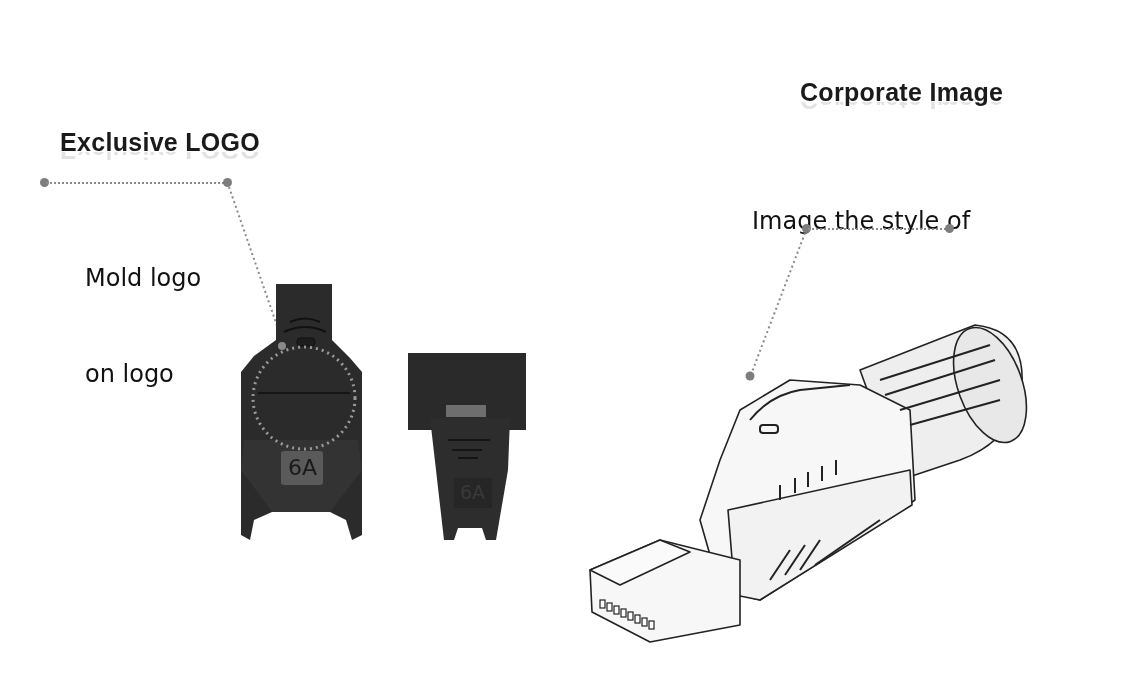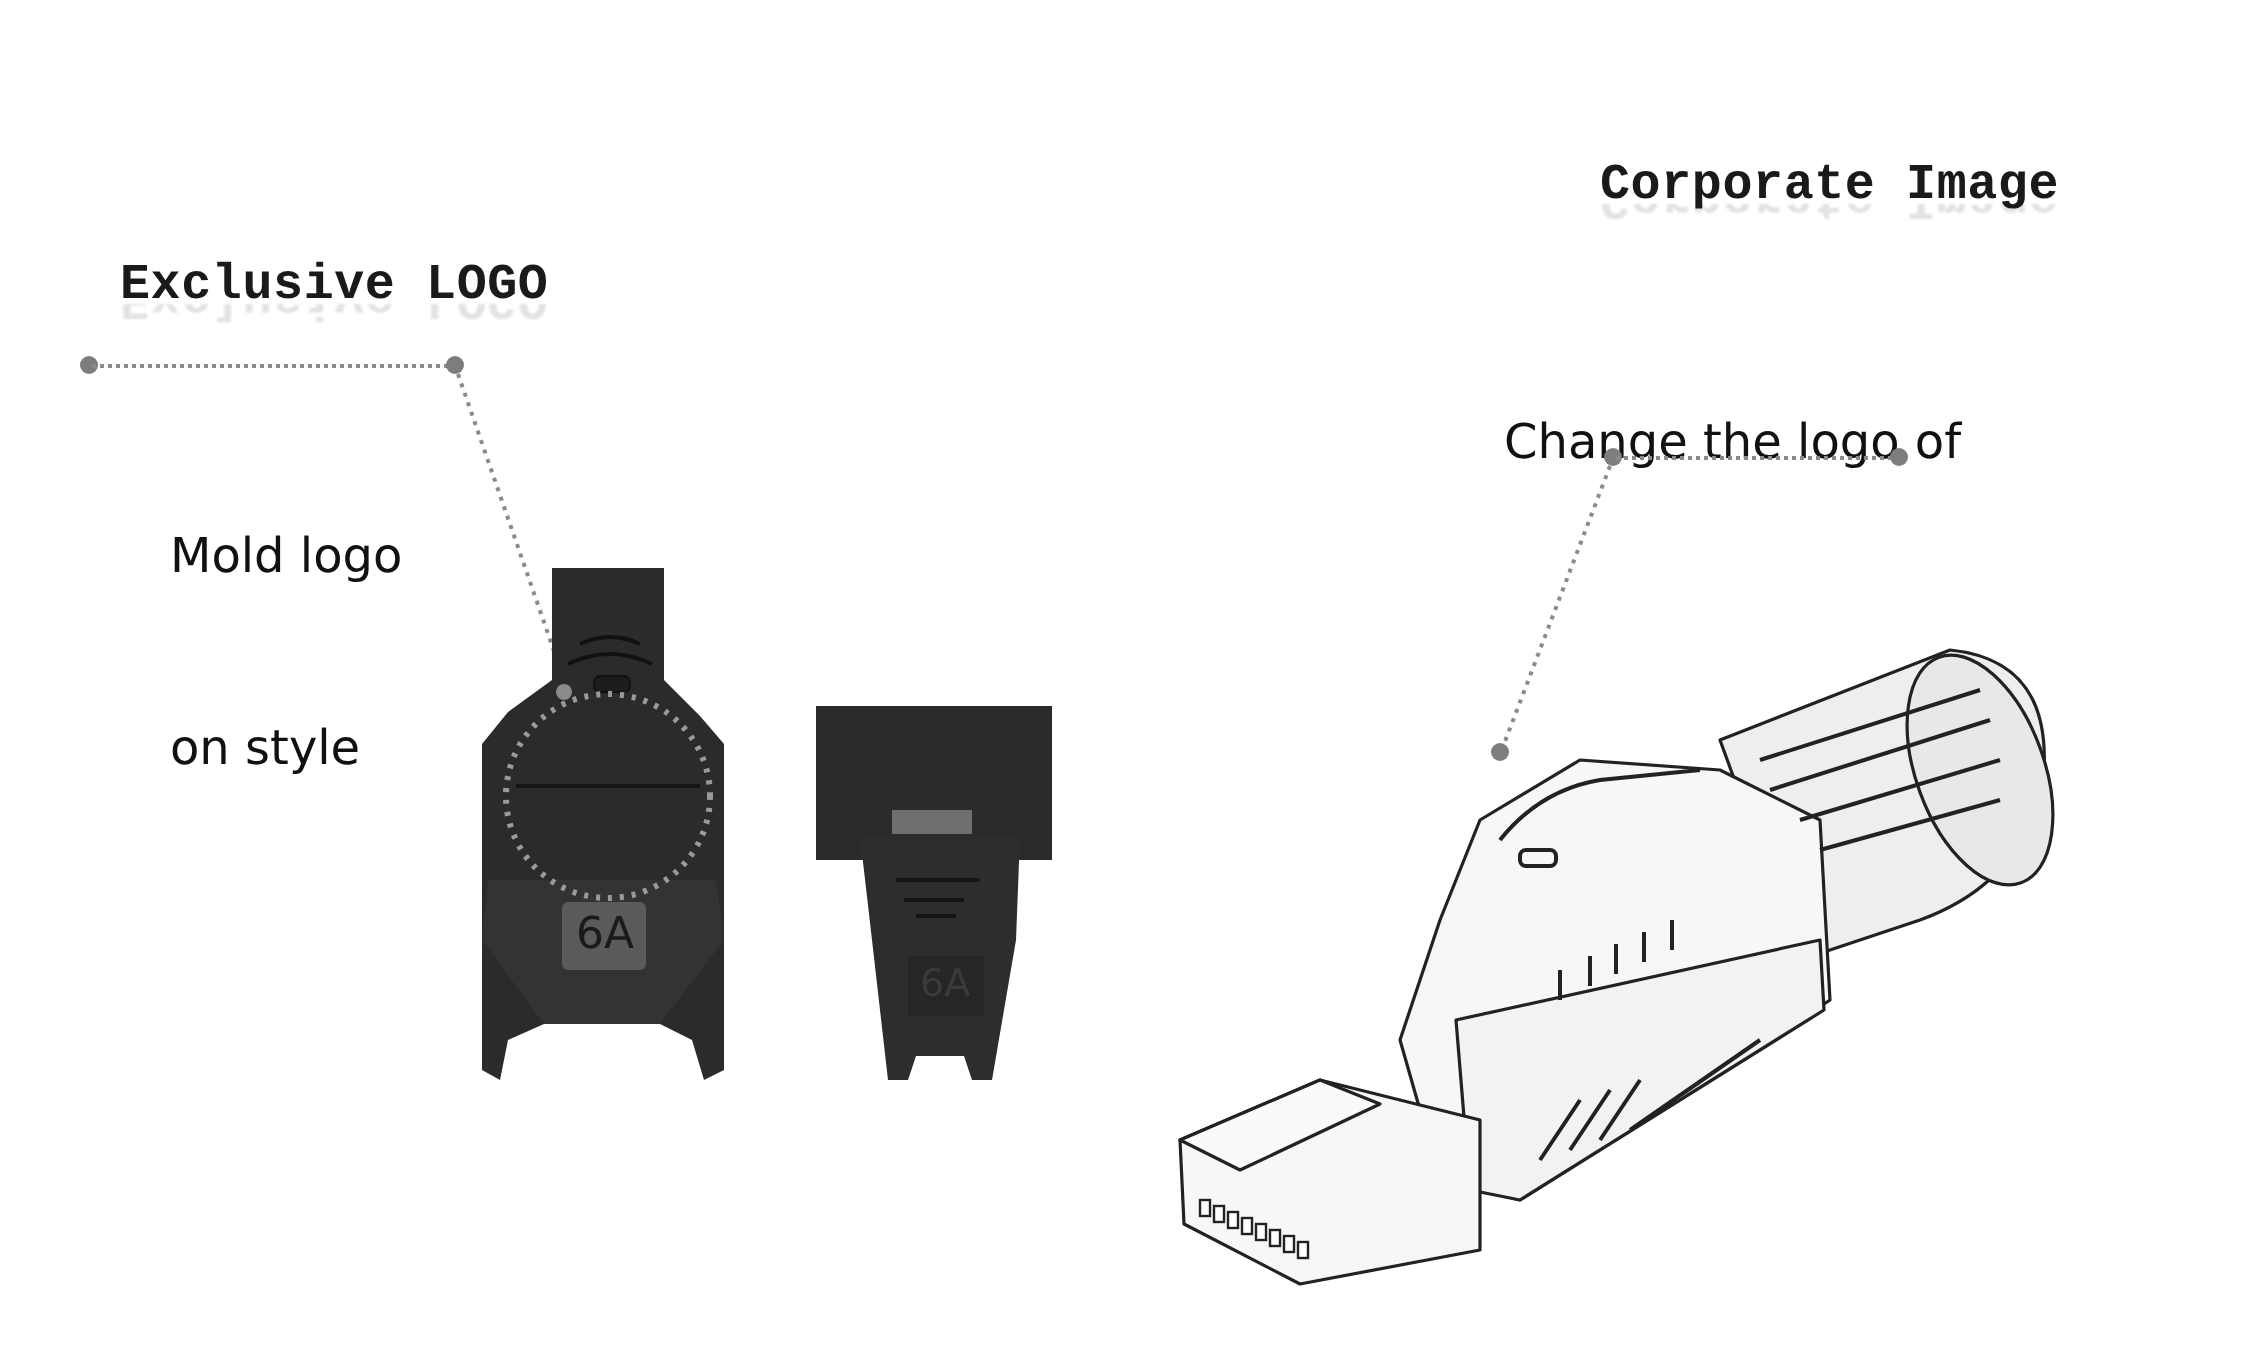--- a/index.html
+++ b/index.html
@@ -1,18 +1,18 @@
 <!DOCTYPE html>
 <html><head>
 <meta charset="utf-8">
 <style>
   html, body { margin:0; padding:0; background:#ffffff; }
   body { width:1134px; height:680px; position:relative; overflow:hidden; font-family:"DejaVu Sans", sans-serif; color:#111; }
   .abs { position:absolute; }
-  .title { font-family:Liberation Mono, monospace; font-weight:bold; font-size:25px; color:#1a1a1a; letter-spacing:0.3px; }
+  .title { font-family:Liberation Sans, sans-serif; font-weight:bold; font-size:25px; color:#1a1a1a; letter-spacing:0.3px; }
   .reflect { position:absolute; left:0; top:24px; transform:scaleY(-1); opacity:0.12; filter:blur(0.6px); overflow:hidden; height:12px; white-space:nowrap; }
   .body-text { font-family:"DejaVu Sans", sans-serif; font-size:24px; line-height:32px; color:#111; white-space:pre; }
   .dotline { position:absolute; border-top:2px dotted #8a8a8a; height:0; }
   .dot { position:absolute; width:9px; height:9px; border-radius:50%; background:#7d7d7d; }
   svg { position:absolute; overflow:visible; }
 </style>
 </head>
 <body>
 
 <div class="abs" style="left:60px;top:128px;text-align:right;">
@@ -20,29 +20,29 @@
   <div class="title reflect">Exclusive LOGO</div>
 </div>
 <div class="dot" style="left:40px;top:178px;"></div>
 <div class="dotline" style="left:46px;top:182px;width:182px;"></div>
 <div class="dot" style="left:223px;top:178px;"></div>
 <svg width="1" height="1" style="left:0;top:0;">
   <line x1="229" y1="187" x2="282" y2="340" stroke="#8a8a8a" stroke-width="2" stroke-dasharray="2,3"></line>
 </svg>
 <div class="abs body-text" style="left:67px;top:198px;margin-left:18px;">
   <div>Mold logo</div>
-  <div>on style</div>
+  <div>on logo</div>
 </div>
 
 <div class="abs" style="left:800px;top:78px;">
   <div class="title">Corporate Image</div>
   <div class="title reflect">Corporate Image</div>
 </div>
 <div class="abs body-text" style="left:752px;top:141px;">
-  <div>Change the logo of</div>
+  <div>Image the style of</div>
 </div>
 <div class="dot" style="left:802px;top:224px;"></div>
 <div class="dotline" style="left:808px;top:228px;width:142px;"></div>
 <div class="dot" style="left:945px;top:224px;"></div>
 <svg width="1" height="1" style="left:0;top:0;">
   <line x1="805" y1="233" x2="752" y2="372" stroke="#8a8a8a" stroke-width="2" stroke-dasharray="2,3"></line>
   <circle cx="750" cy="376" r="4.5" fill="#7d7d7d"></circle>
 </svg>
 
 <svg width="1" height="1" style="left:0;top:0;">

